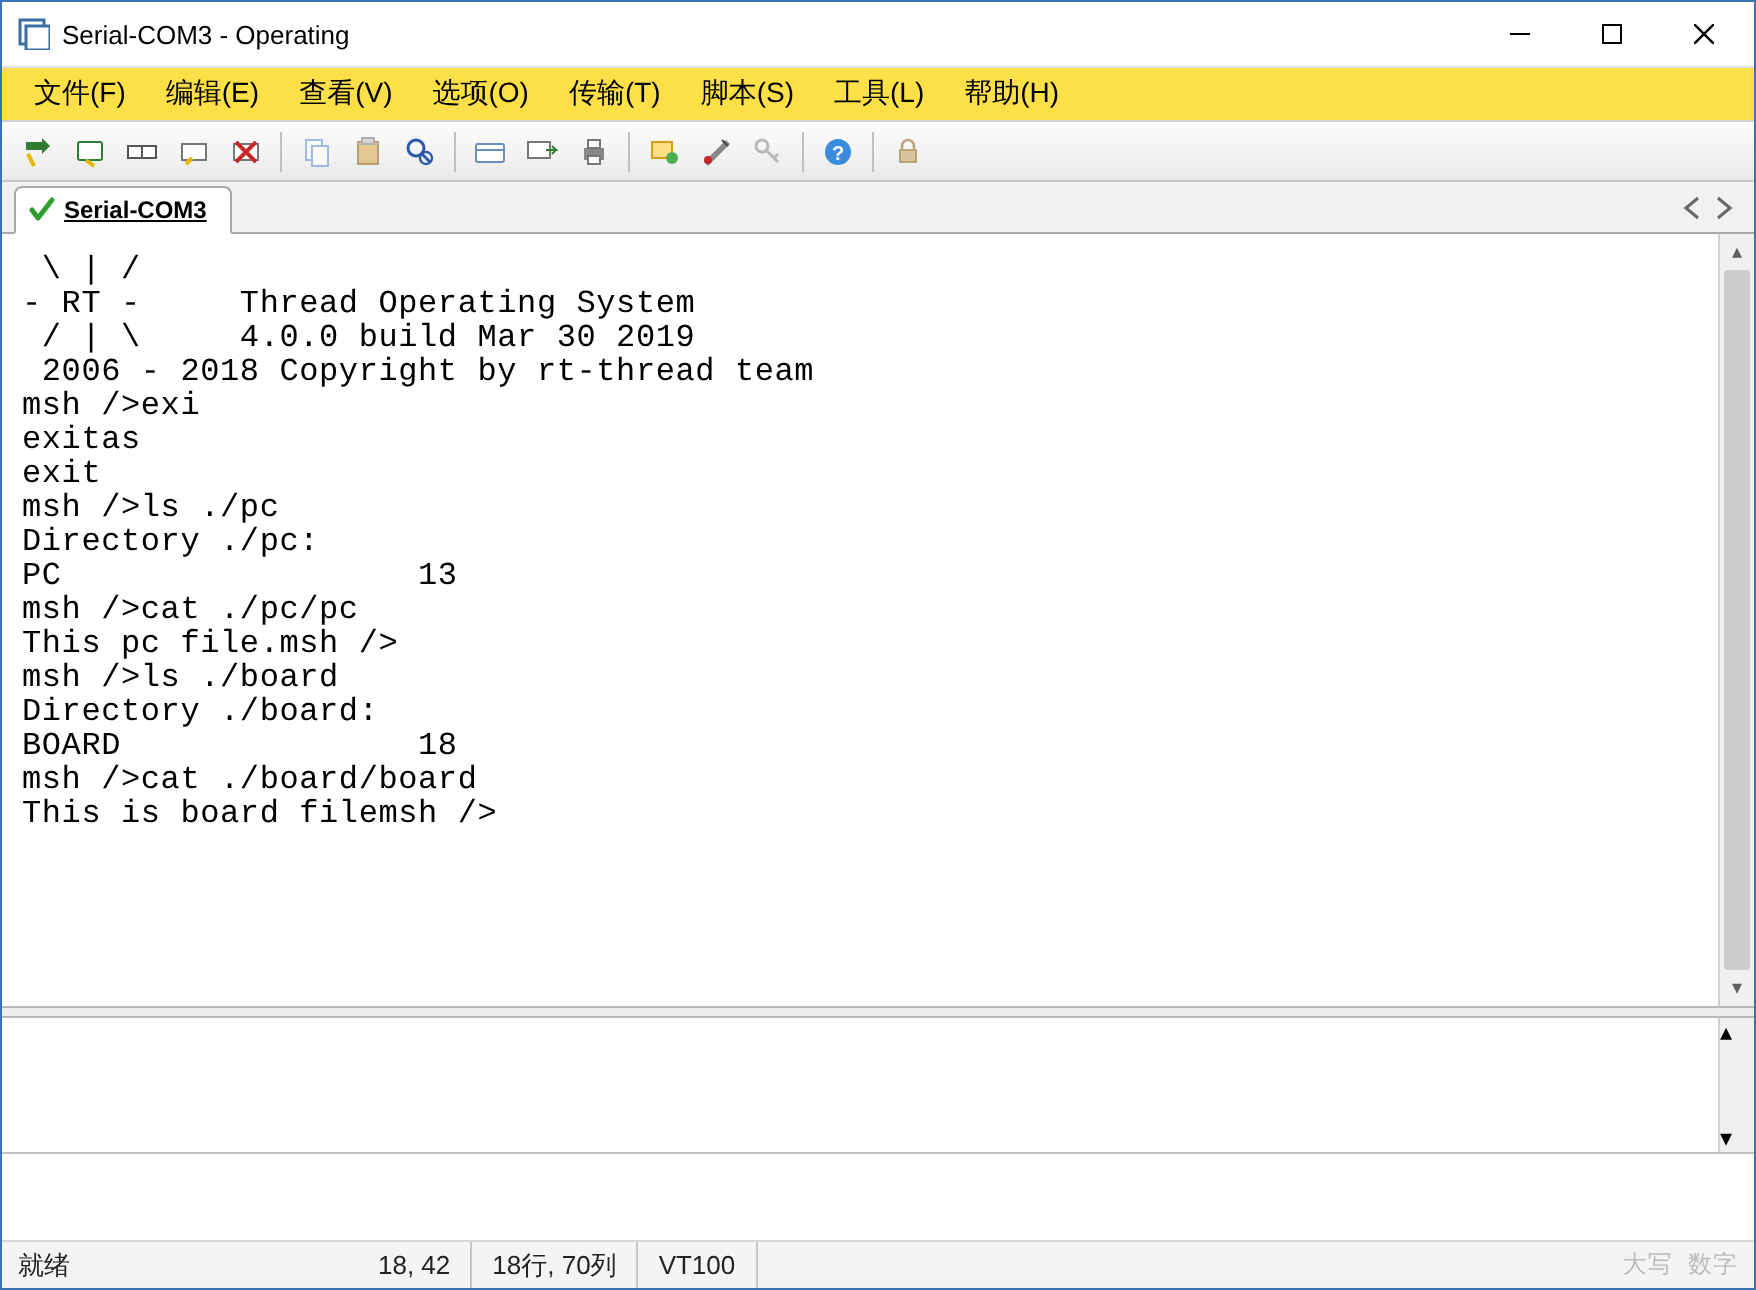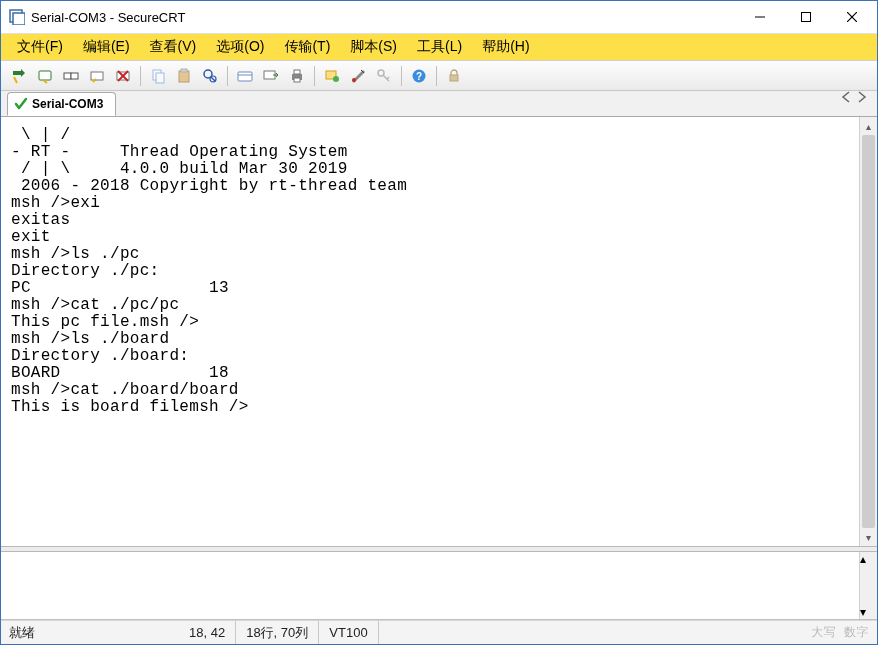--- a/index.html
+++ b/index.html
@@ -9,53 +9,53 @@
   .titlebar .app-icon { width:16px; height:16px; margin-right:6px; }
   .titlebar .title { font-size:13px; color:#000; flex:0 0 auto; }
   .titlebar .spacer { flex:1; }
   .winbtn { width:46px; height:30px; display:flex; align-items:center; justify-content:center; }
   .winbtn svg{display:block;}
   .menubar { height:28px; background:#fde047; border-top:1px solid #e0e0e0; border-bottom:1px solid #d0d0d0; display:flex; align-items:center; padding:0 8px; gap:4px; }
   .menubar .item { padding:4px 8px; color:#000; font-size:14px; }
   .toolbar { height:30px; background:linear-gradient(#fdfdfd,#eaeaea); border-bottom:1px solid #c8c8c8; display:flex; align-items:center; padding:0 6px; gap:2px; }
   .toolbar .tb-btn { width:24px; height:24px; display:flex; align-items:center; justify-content:center; border-radius:2px; }
   .toolbar .sep { width:1px; height:20px; background:#c0c0c0; margin:0 3px; }
-  .tabbar { height:26px; background:#f1f1f1; border-bottom:1px solid #a9a9a9; display:flex; align-items:flex-start; padding:0 6px; position:relative; }
+  .tabbar { height:26px; background:#f1f1f1; border-bottom:1px solid #a9a9a9; display:flex; align-items:flex-end; padding:0 6px; position:relative;text-decoration:underline; }
   .tab { height:24px; background:#fff; border:1px solid #a9a9a9; border-bottom:1px solid #fff; border-top-left-radius:4px; border-top-right-radius:4px; padding:0 12px 0 6px; display:flex; align-items:center; gap:4px; font-weight:bold; font-size:12px; position:relative; top:1px;}
   .tab .check{width:14px;height:14px;}
   .tabnav{ margin-left:auto; display:flex; align-items:center; gap:6px; padding-right:4px; padding-bottom:3px;}
   .terminal-wrap{ flex:1; display:flex; background:#fff; min-height:0;}
   .terminal{ flex:1; padding:10px 10px 2px 10px; font-family:"Courier New",monospace; font-size:16px; line-height:17px; white-space:pre; color:#000; overflow:hidden; letter-spacing:0.3px;}
   .vscroll{ width:18px; background:#f0f0f0; border-left:1px solid #d0d0d0; display:flex; flex-direction:column; }
   .vscroll .arrow{ height:18px; display:flex; align-items:center; justify-content:center; font-size:10px; color:#606060; background:#f0f0f0;}
   .vscroll .track{ flex:1; background:#f0f0f0; position:relative;}
   .vscroll .thumb{ position:absolute; left:2px; right:2px; top:0; bottom:0; background:#cdcdcd; border-radius:2px;}
   .split-h{ height:6px; background:#ececec; border-top:1px solid #b8b8b8; border-bottom:1px solid #b8b8b8; cursor:row-resize;}
   .input-area{ height:68px; background:#fff; border-bottom:1px solid #c0c0c0; display:flex;}
   .input-area .ta{ flex:1; border:none; resize:none; outline:none; font-family:"Courier New",monospace; font-size:14px; padding:4px;}
   .input-area .vscroll2{ width:18px; background:#f0f0f0; border-left:1px solid #d0d0d0; display:flex; flex-direction:column;}
-  .statusbar{ height:24px; background:#f4f4f4; border-top:1px solid #d8d8d8; display:flex; align-items:center; font-size:13px; color:#222; padding:0 8px;}
+  .statusbar{ height:24px; background:#f4f4f4; border-top:1px solid #d8d8d8; display:flex; align-items:center; font-size:13px; color:#222; padding:0 8px;margin-top:43px;}
   .statusbar .cell{ padding:0 10px; border-right:1px solid #c8c8c8; height:100%; display:flex; align-items:center;}
   .statusbar .cell:first-child{border-left:none;padding-left:0;}
   .statusbar .watermark{ margin-left:auto; font-size:12px; color:#bbb; letter-spacing:0.5px;text-align:center;}
   .disabled{opacity:0.55;}
 </style>
 </head>
 <body>
 
 <div class="window">
 
   <div class="titlebar">
     <span class="app-icon">
       <svg viewBox="0 0 16 16">
           <rect x="1" y="1" width="12" height="12" fill="none" stroke="#3a6ea5" stroke-width="1.5"></rect>
           <rect x="4" y="4" width="12" height="12" fill="#fff" stroke="#3a6ea5" stroke-width="1.5"></rect>
         </svg>
     </span>
-    <span class="title">Serial-COM3 - SecureCRT</span>
+    <span class="title">Serial-COM3 - Operating</span>
     <span class="spacer"></span>
     <div class="winbtn">
         <svg width="10" height="10">
           <line x1="0" y1="5" x2="10" y2="5" stroke="#000" stroke-width="1"></line>
         </svg>
       </div>
     <div class="winbtn">
         <svg width="10" height="10">
           <rect x="0.5" y="0.5" width="9" height="9" fill="none" stroke="#000" stroke-width="1"></rect>
         </svg>

